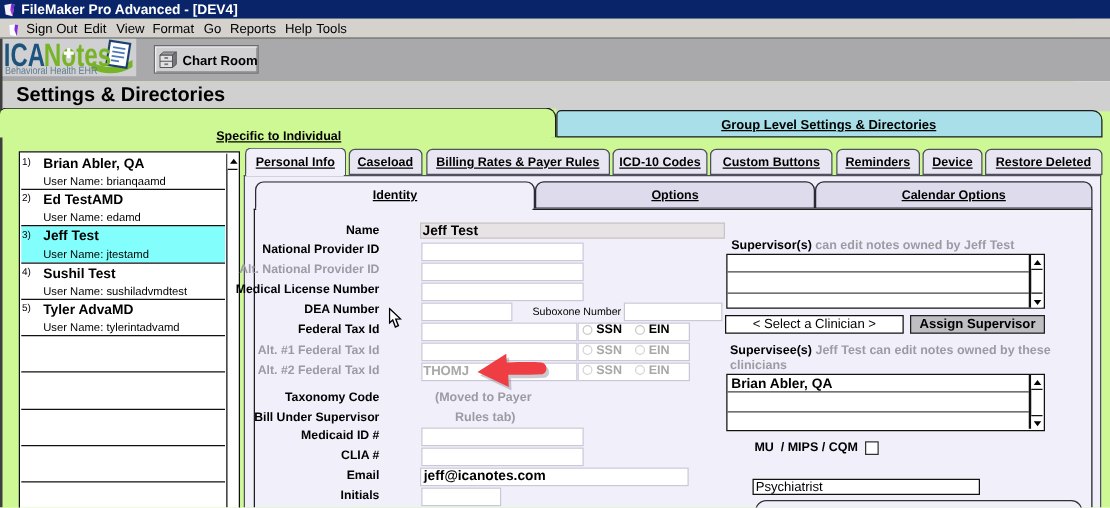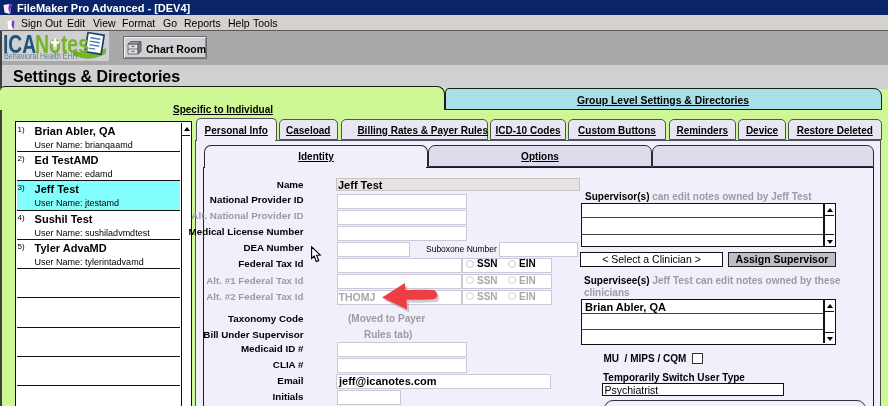--- a/index.html
+++ b/index.html
@@ -125,41 +125,42 @@
 
   <div class="abs" style="left:180.5px;top:122.6px;width:1.4px;height:283.4px;background:#111;"></div>
   <div class="abs" style="left:181.9px;top:122.6px;width:8.6px;height:13px;background:#fff;border-bottom:1.4px solid #111;box-sizing:border-box;"></div>
   <div class="abs" style="left:183.5px;top:127px;width:0;height:0;border-left:3.2px solid transparent;border-right:3.2px solid transparent;border-bottom:4.5px solid #000;"></div>
 
   <div class="abs" style="left:196px;top:117.5px;width:80.5px;height:24px;background:#f1effa;border:1.4px solid #50505c;border-bottom:none;border-radius:5px 5px 0 0;box-sizing:border-box;"></div>
   <div class="abs tabtxt" style="left:196px;top:124.5px;width:80.5px;text-align:center;">Personal Info</div>
   <div class="abs" style="left:278.5px;top:118.5px;width:59.5px;height:21.5px;background:#e8e6f3;border:1.4px solid #50505c;border-radius:5px 5px 0 0;box-sizing:border-box;"></div>
   <div class="abs tabtxt" style="left:278.5px;top:125px;width:59.5px;text-align:center;">Caseload</div>
   <div class="abs" style="left:340.5px;top:118.5px;width:147.5px;height:21.5px;background:#e8e6f3;border:1.4px solid #50505c;border-radius:5px 5px 0 0;box-sizing:border-box;"></div>
-  <div class="abs tabtxt" style="left:340.5px;top:125px;width:147.5px;text-align:right;">Billing Rates &amp; Payer Rules</div>
+  <div class="abs tabtxt" style="left:340.5px;top:125px;width:147.5px;text-align:center;">Billing Rates &amp; Payer Rules</div>
   <div class="abs" style="left:490px;top:118.5px;width:76px;height:21.5px;background:#e8e6f3;border:1.4px solid #50505c;border-radius:5px 5px 0 0;box-sizing:border-box;"></div>
   <div class="abs tabtxt" style="left:490px;top:125px;width:76px;text-align:center;">ICD-10 Codes</div>
   <div class="abs" style="left:568px;top:118.5px;width:98px;height:21.5px;background:#e8e6f3;border:1.4px solid #50505c;border-radius:5px 5px 0 0;box-sizing:border-box;"></div>
   <div class="abs tabtxt" style="left:568px;top:125px;width:98px;text-align:center;">Custom Buttons</div>
   <div class="abs" style="left:668.5px;top:118.5px;width:67.5px;height:21.5px;background:#e8e6f3;border:1.4px solid #50505c;border-radius:5px 5px 0 0;box-sizing:border-box;"></div>
   <div class="abs tabtxt" style="left:668.5px;top:125px;width:67.5px;text-align:center;">Reminders</div>
   <div class="abs" style="left:738px;top:118.5px;width:48px;height:21.5px;background:#e8e6f3;border:1.4px solid #50505c;border-radius:5px 5px 0 0;box-sizing:border-box;"></div>
   <div class="abs tabtxt" style="left:738px;top:125px;width:48px;text-align:center;">Device</div>
   <div class="abs" style="left:788px;top:118.5px;width:93.5px;height:21.5px;background:#e8e6f3;border:1.4px solid #50505c;border-radius:5px 5px 0 0;box-sizing:border-box;"></div>
   <div class="abs tabtxt" style="left:788px;top:125px;width:93.5px;text-align:center;">Restore Deleted</div>
 
   <div class="abs" style="left:194.5px;top:139.5px;width:686.5px;height:266.5px;background:#f1effa;border:1.4px solid #50505c;border-bottom:none;box-sizing:border-box;"></div>
 
   <div class="abs" style="left:196.5px;top:139px;width:78px;height:2.4px;background:#f1effa;"></div>
 
   <div class="abs" style="left:204px;top:144.5px;width:224px;height:24px;background:#f1effa;border:1.4px solid #2a2a33;border-bottom:none;border-radius:7px 7px 0 0;box-sizing:border-box;"></div>
   <div class="abs tabtxt" style="left:204px;top:151px;width:224px;text-align:center;">Identity</div>
   <div class="abs" style="left:428px;top:144.5px;width:224px;height:22px;background:#dedcec;border:1.4px solid #2a2a33;border-radius:7px 7px 0 0;box-sizing:border-box;"></div>
   <div class="abs tabtxt" style="left:428px;top:151px;width:224px;text-align:center;">Options</div>
   <div class="abs" style="left:652px;top:144.5px;width:222px;height:22px;background:#dedcec;border:1.4px solid #2a2a33;border-radius:7px 7px 0 0;box-sizing:border-box;"></div>
+  <div class="abs tabtxt" style="left:652px;top:151px;width:222px;text-align:center;">Calendar Options</div>
 
   <div class="abs" style="left:202.5px;top:166.5px;width:671px;height:239.5px;background:#f1effa;border:1.5px solid #1d1d1d;border-bottom:none;box-sizing:border-box;"></div>
   <div class="abs" style="left:205px;top:166px;width:221px;height:2.6px;background:#f1effa;"></div>
 
   <div class="lbl" style="right:555.5px;top:178.5px;">Name</div>
   <div class="abs" style="left:336px;top:177.5px;width:244px;height:13.5px;background:#e7e3e4;border:1px solid #c9c5c6;box-sizing:border-box;"></div>
   <div class="abs b" style="left:338px;top:178.5px;font-size:11px;">Jeff Test</div>
 
   <div class="lbl" style="right:555.5px;top:194px;">National Provider ID</div>
   <div class="fld" style="left:337px;top:193.5px;width:128px;height:13px;"></div>
@@ -256,19 +257,18 @@
   <div class="abs" style="left:582px;top:329px;width:241px;border-top:1.3px solid #444;"></div>
   <div class="abs" style="left:823.3px;top:300.1px;width:1.4px;height:43.3px;background:#111;"></div>
   <div class="abs" style="left:824.7px;top:300.1px;width:9.8px;height:12px;background:#fff;border-bottom:1.4px solid #111;box-sizing:border-box;"></div>
   <div class="abs" style="left:826.6px;top:303.7px;width:0;height:0;border-left:3.2px solid transparent;border-right:3.2px solid transparent;border-bottom:4.5px solid #000;"></div>
   <div class="abs" style="left:824.7px;top:331.7px;width:9.8px;height:11.6px;background:#fff;border-top:1.4px solid #111;box-sizing:border-box;"></div>
   <div class="abs" style="left:826.6px;top:336.8px;width:0;height:0;border-left:3.2px solid transparent;border-right:3.2px solid transparent;border-top:4.5px solid #000;"></div>
 
   <div class="abs b" style="left:603.5px;top:352.5px;font-size:10px;">MU&nbsp; / MIPS / CQM</div>
   <div class="abs" style="left:691.5px;top:352.5px;width:11.5px;height:11px;background:#fff;border:1.4px solid #333;box-sizing:border-box;"></div>
 
-  <div class="abs b" style="left:603px;top:371.5px;font-size:10px;">Temporarily Switch User Type</div>
   <div class="abs" style="left:601.5px;top:382.5px;width:182.5px;height:13.5px;background:#fff;border:1.6px solid #111;box-sizing:border-box;"></div>
   <div class="abs" style="left:604.5px;top:383.5px;font-size:10.5px;">Psychiatrist</div>
 
   <div class="abs" style="left:604px;top:400px;width:262px;height:10px;background:#f1effa;border:1.5px solid #333;border-radius:9px 9px 0 0;box-sizing:border-box;"></div>
 
 </div>
 
 </body></html>

